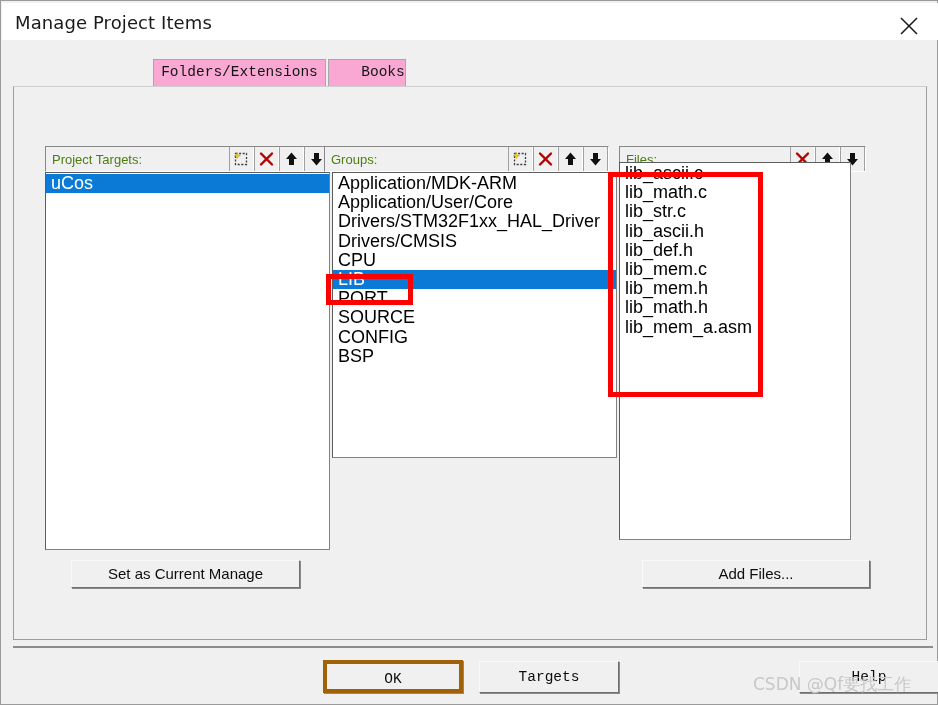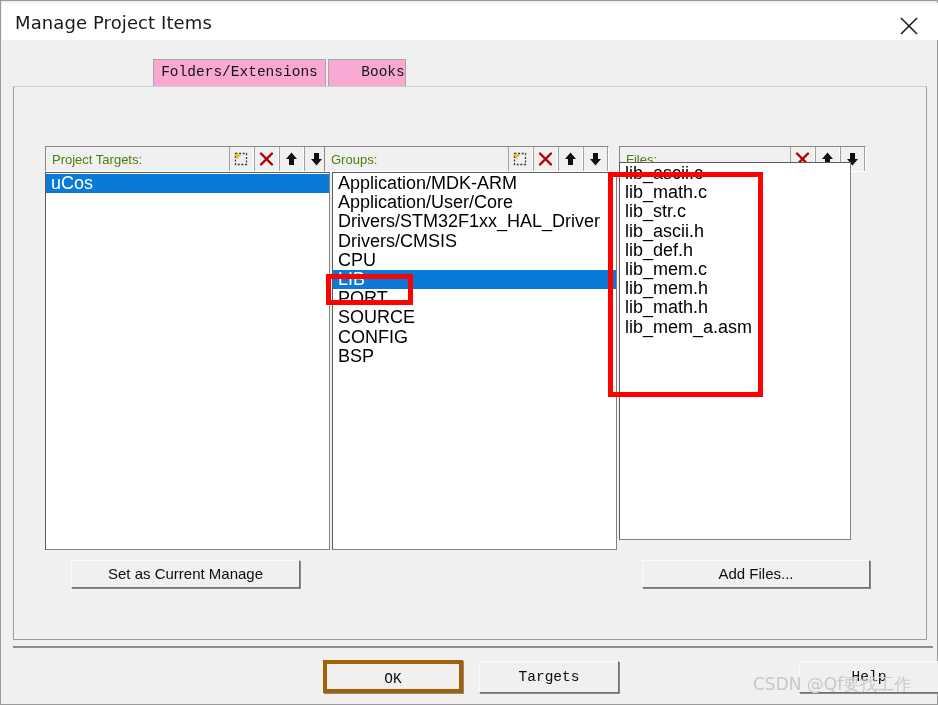--- a/index.html
+++ b/index.html
@@ -283,21 +283,21 @@
           <path d="M8.5 1.5 L14 8 L11 8 L11 14 L6 14 L6 8 L3 8 Z" fill="#101010"></path>
         </svg>
       </div>
       <div class="tool-btn">
         <svg width="17" height="16" viewBox="0 0 17 16">
           <path d="M8.5 14.5 L3 8 L6 8 L6 2 L11 2 L11 8 L14 8 Z" fill="#101010"></path>
         </svg>
       </div>
     </div>
 
-    <div class="listbox" style="left:318px; top:85px; width:285px; height:378px;">
+    <div class="listbox" style="left:318px; top:85px; width:285px; height:286px;">
       <div class="list-item">Application/MDK-ARM</div>
       <div class="list-item">Application/User/Core</div>
       <div class="list-item">Drivers/STM32F1xx_HAL_Driver</div>
       <div class="list-item">Drivers/CMSIS</div>
       <div class="list-item">CPU</div>
       <div class="list-item selected">LIB</div>
       <div class="list-item">PORT</div>
       <div class="list-item">SOURCE</div>
       <div class="list-item">CONFIG</div>
       <div class="list-item">BSP</div>

